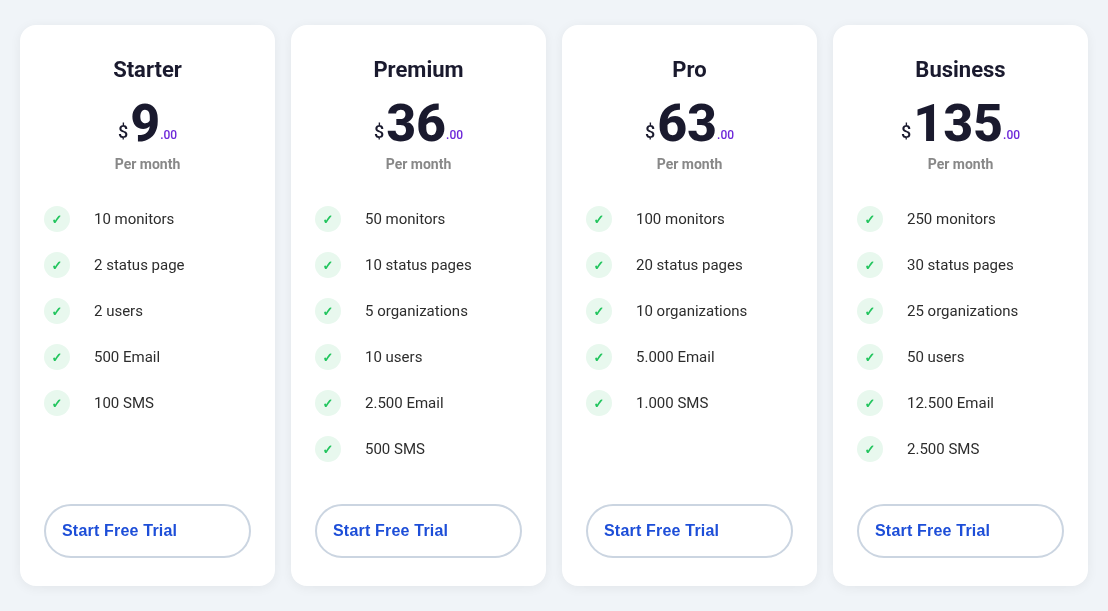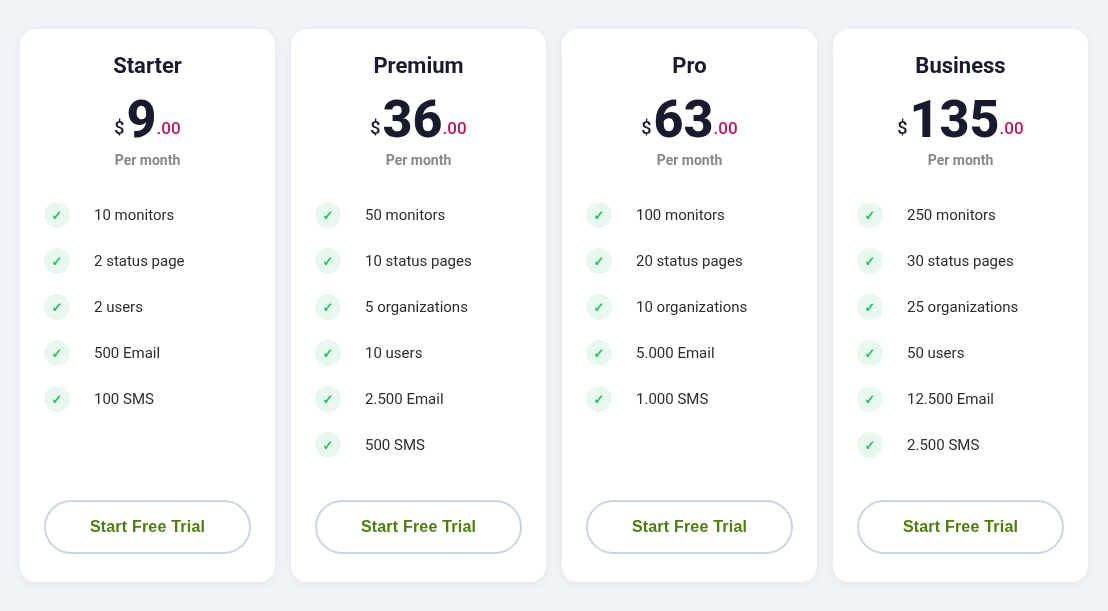--- a/index.html
+++ b/index.html
@@ -21,21 +21,21 @@
     .pricing-container {
       display: flex;
       gap: 16px;
       max-width: 1108px;
       width: 100%;
     }
 
     .pricing-card {
       background: #ffffff;
       border-radius: 16px;
-      padding: 24px 24px 28px;
+      padding: 32px 24px 28px;
       flex: 1;
       display: flex;
       flex-direction: column;
       box-shadow: 0 2px 12px rgba(0,0,0,0.06);
     }
 
     .plan-name {
       font-size: 22px;
       font-weight: 700;
       color: #1a1a2e;
@@ -59,23 +59,23 @@
     }
 
     .price-amount {
       font-size: 52px;
       font-weight: 800;
       color: #1a1a2e;
       line-height: 1;
     }
 
     .price-cents {
-      font-size: 17px;
+      font-size: 12px;
       font-weight: 500;
-      color: #be185d;
+      color: #6d28d9;
       margin-bottom: 8px;
     }
 
     .price-period {
       text-align: center;
       color: #888;
       font-size: 14px;
       margin-bottom: 24px;
       font-weight: bold;
     }
@@ -117,24 +117,24 @@
       font-weight: 400;
     }
 
     .cta-button {
       display: block;
       width: 100%;
       padding: 16px;
       border: 2px solid #cbd5e1;
       border-radius: 50px;
       background: transparent;
-      color: #4d7c0f;
+      color: #1d4ed8;
       font-size: 16px;
       font-weight: 600;
-      text-align: center;
+      text-align: left;
       cursor: pointer;
       transition: all 0.2s;
       letter-spacing: 0.2px;
     }
   </style>
 </head>
 <body>
 
 <div class="pricing-container">
 <div class="pricing-card">

